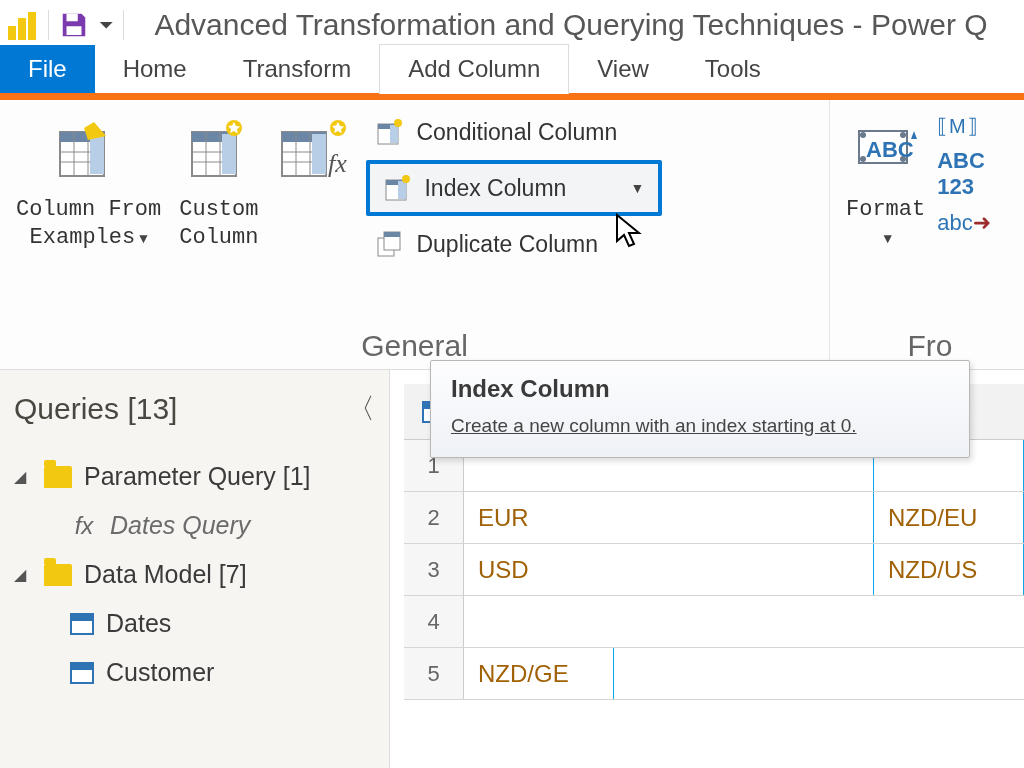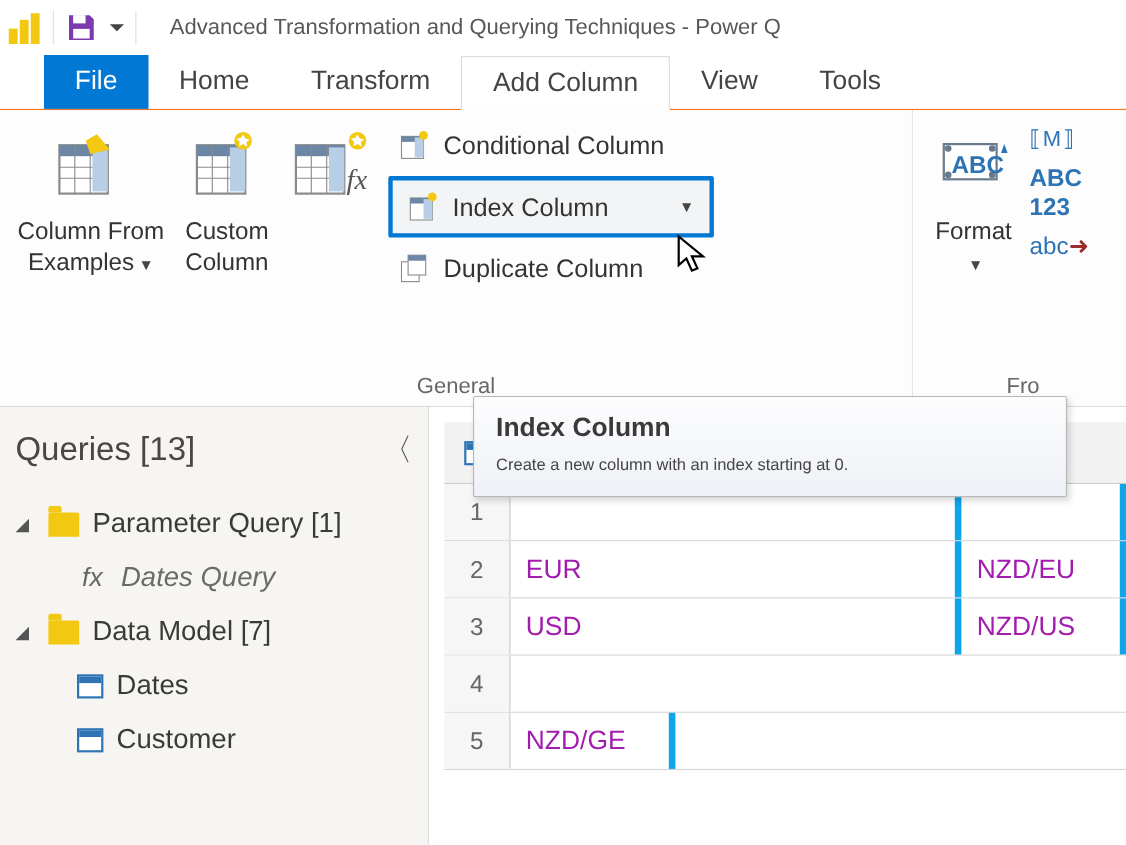--- a/index.html
+++ b/index.html
@@ -7,36 +7,36 @@
 
 
 .title-bar { display:flex; align-items:center; height:50px; padding:0 8px; gap:10px; }
 .app-icon { width:30px; height:30px; display:flex; align-items:flex-end; gap:2px; }
 .app-icon span { display:inline-block; width:8px; background:#F2C811; }
 .app-icon span:nth-child(1){height:14px;} .app-icon span:nth-child(2){height:22px;} .app-icon span:nth-child(3){height:28px;}
 .sep { width:1px; height:30px; background:#ddd; }
 .save-icon { width:30px; height:30px; position:relative; }
 .save-icon svg { width:100%; height:100%; }
 .qat-dd { font-size:18px; color:#444; }
-.title-text { font-size:20px; color:#575757; margin-left:20px; white-space:nowrap; }
-
-
-.tabstrip { display:flex; height:50px; border-bottom:1px solid #f97316;padding-left:40px; }
+.title-text { font-size:30px; color:#575757; margin-left:20px; white-space:nowrap; }
+
+
+.tabstrip { display:flex; align-items:flex-end; height:50px; border-bottom:7px solid #f97316; }
 .tab { padding:10px 28px; font-size:24px; color:#444; cursor:pointer; }
 .tab.file { background:#0178D4; color:#fff; }
 .tab.active { border:1px solid #dcdcdc; border-bottom:1px solid #fff; position:relative; top:1px; background:#fff; }
 
 
 .ribbon { display:flex; height:270px; background:#fdfdfd; border-bottom:1px solid #dcdcdc; }
 .rgroup { display:flex; flex-direction:column; padding:8px 10px 4px 10px; border-right:1px solid #e5e5e5; }
 .rgroup-body { display:flex; flex:1; align-items:flex-start; gap:6px; }
-.rgroup-label { text-align:center; font-size:20px; color:#666; padding:4px 0 2px; }
+.rgroup-label { text-align:center; font-size:30px; color:#666; padding:4px 0 2px; }
 .bigbtn { display:flex; flex-direction:column; align-items:center; justify-content:flex-start; padding:4px 6px; cursor:pointer; text-align:center; }
 .bigbtn .ic { width:78px; height:78px; display:flex; align-items:center; justify-content:center; }
-.bigbtn .lbl { font-size:22px; color:#333; line-height:1.25; margin-top:6px; white-space:pre; }
+.bigbtn .lbl { font-size:22px; color:#333; line-height:1.25; margin-top:6px; white-space:pre;font-family:Liberation Mono, monospace; }
 .dd-caret { display:inline-block; margin-left:4px; font-size:14px; color:#444; }
 
 
 .vstack { display:flex; flex-direction:column; gap:6px; padding-top:4px; }
 .smallbtn { display:flex; align-items:center; gap:10px; font-size:23px; color:#333; padding:6px 10px; cursor:pointer; white-space:nowrap; }
 .smallbtn svg { flex:0 0 auto; }
 .hl { border:4px solid #0178D4; border-radius:2px; background:#f2f4f6; }
 
 
 .cursor { position:absolute; left:615px; top:213px; pointer-events:none; }
@@ -55,28 +55,28 @@
 .fx-ic { font-style:italic; font-size:24px; color:#666; width:28px; text-align:center; }
 .tbl-ic { width:24px; height:22px; border:2px solid #2E74B5; background:#fff; position:relative; }
 .tbl-ic::before { content:""; position:absolute; top:0; left:0; right:0; height:6px; background:#2E74B5; }
 
 
 .grid { flex:1; display:flex; flex-direction:column; position:relative; }
 .grid-header { display:flex; height:56px; border-bottom:1px solid #ccc; background:#f2f2f2; align-items:center; }
 .rownum-h { width:60px; border-right:1px solid #ccc; height:100%; display:flex; align-items:center; justify-content:center; }
 .trow { display:flex; height:52px; border-bottom:1px solid #d6d6d6; }
 .rownum { width:60px; border-right:1px solid #ccc; display:flex; align-items:center; justify-content:center; color:#666; background:#f6f6f6; font-size:22px; }
-.cell { flex:1; border-right:6px solid #0ea5e9; display:flex; align-items:center; padding:0 14px; font-size:24px; color:#a21caf;text-align:center; }
+.cell { flex:1; border-right:1px solid #0ea5e9; display:flex; align-items:center; padding:0 14px; font-size:24px; color:#a16207;text-align:center; }
 .cell.c1 { flex:0 0 410px; }
 .cell.c2 { flex:0 0 150px; }
 
 
 .tooltip { position:absolute; left:40px; top:-10px; width:540px; background:linear-gradient(#fdfdfe,#eef1f6); border:1px solid #b8b8b8; border-radius:2px; box-shadow:2px 3px 6px rgba(0,0,0,0.15); padding:14px 20px 18px; z-index:5; }
 .tooltip .tt-title { font-size:24px; font-weight:600; color:#3a3a3a; margin-bottom:10px; }
-.tooltip .tt-body { font-size:15px; color:#444; line-height:1.35; }
+.tooltip .tt-body { font-size:19px; color:#444; line-height:1.35;text-decoration:underline; }
 
 .txtright-stack { display:flex; flex-direction:column; gap:10px; padding-top:6px; font-size:22px; color:#333;}
 </style>
 </head>
 <body>
 
 <div class="title-bar">
   <div class="app-icon">
       <span></span>
       <span></span>

